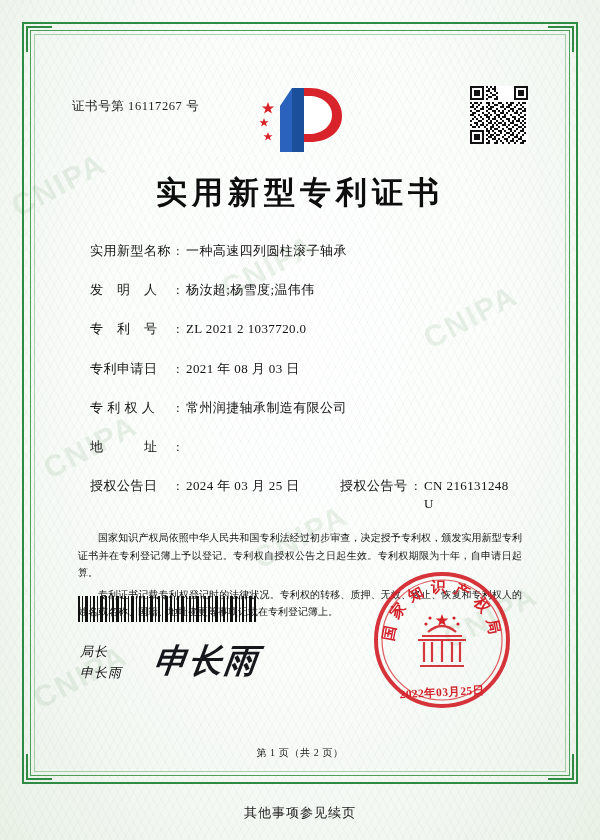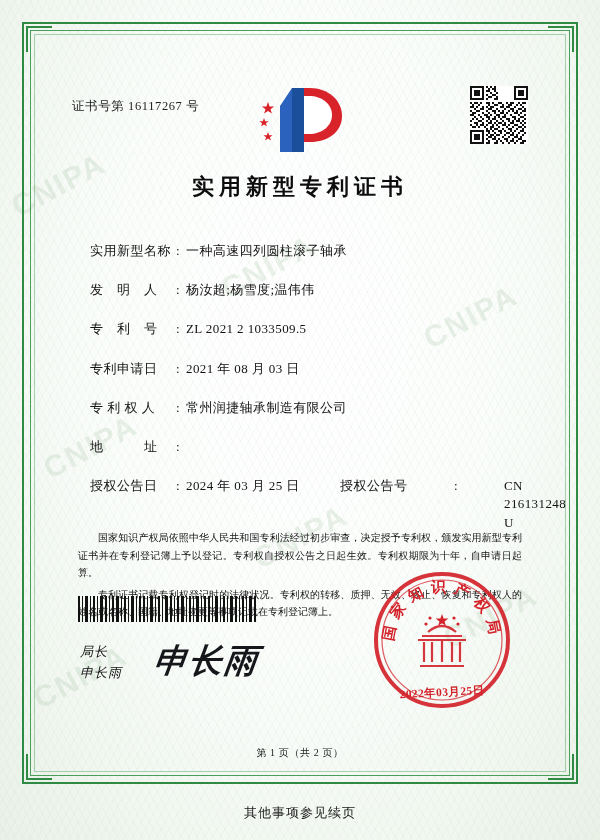--- a/index.html
+++ b/index.html
@@ -121,21 +121,21 @@
     height: 58px;
     background-color: #fff;
   }
   .qr svg { display: block; }
 
   .title {
     position: absolute;
     left: 0; right: 0;
     top: 138px;
     text-align: center;
-    font-size: 22px;
+    font-size: 31px;
     font-weight: bold;
     letter-spacing: 5px;
     color: #0d0d0d;
     font-family: "DejaVu Serif", "Liberation Serif", serif;
   }
 
   .fields {
     position: absolute;
     left: 44px;
     right: 44px;
@@ -167,21 +167,20 @@
   .frow.two .left {
     display: flex;
     align-items: baseline;
     flex: 0 0 auto;
     width: 250px;
   }
   .frow.two .right {
     display: flex;
     align-items: baseline;
     flex: 1 1 auto;
-    gap: 40px;
   }
   .frow.two .right .flabel { width: 74px; }
 
   .paras {
     position: absolute;
     left: 44px;
     right: 44px;
     top: 495px;
     font-size: 10px;
     line-height: 1.75;
@@ -527,21 +526,21 @@
 
       <div class="frow">
         <span class="flabel">发　明　人</span>
         <span class="fcolon">:</span>
         <span class="fvalue">杨汝超;杨雪度;温伟伟</span>
       </div>
 
       <div class="frow">
         <span class="flabel">专　利　号</span>
         <span class="fcolon">:</span>
-        <span class="fvalue">ZL 2021 2 1033509.5</span>
+        <span class="fvalue">ZL 2021 2 1037720.0</span>
       </div>
 
       <div class="frow">
         <span class="flabel">专利申请日</span>
         <span class="fcolon">:</span>
         <span class="fvalue">2021 年 08 月 03 日</span>
       </div>
 
       <div class="frow">
         <span class="flabel">专 利 权 人</span>

